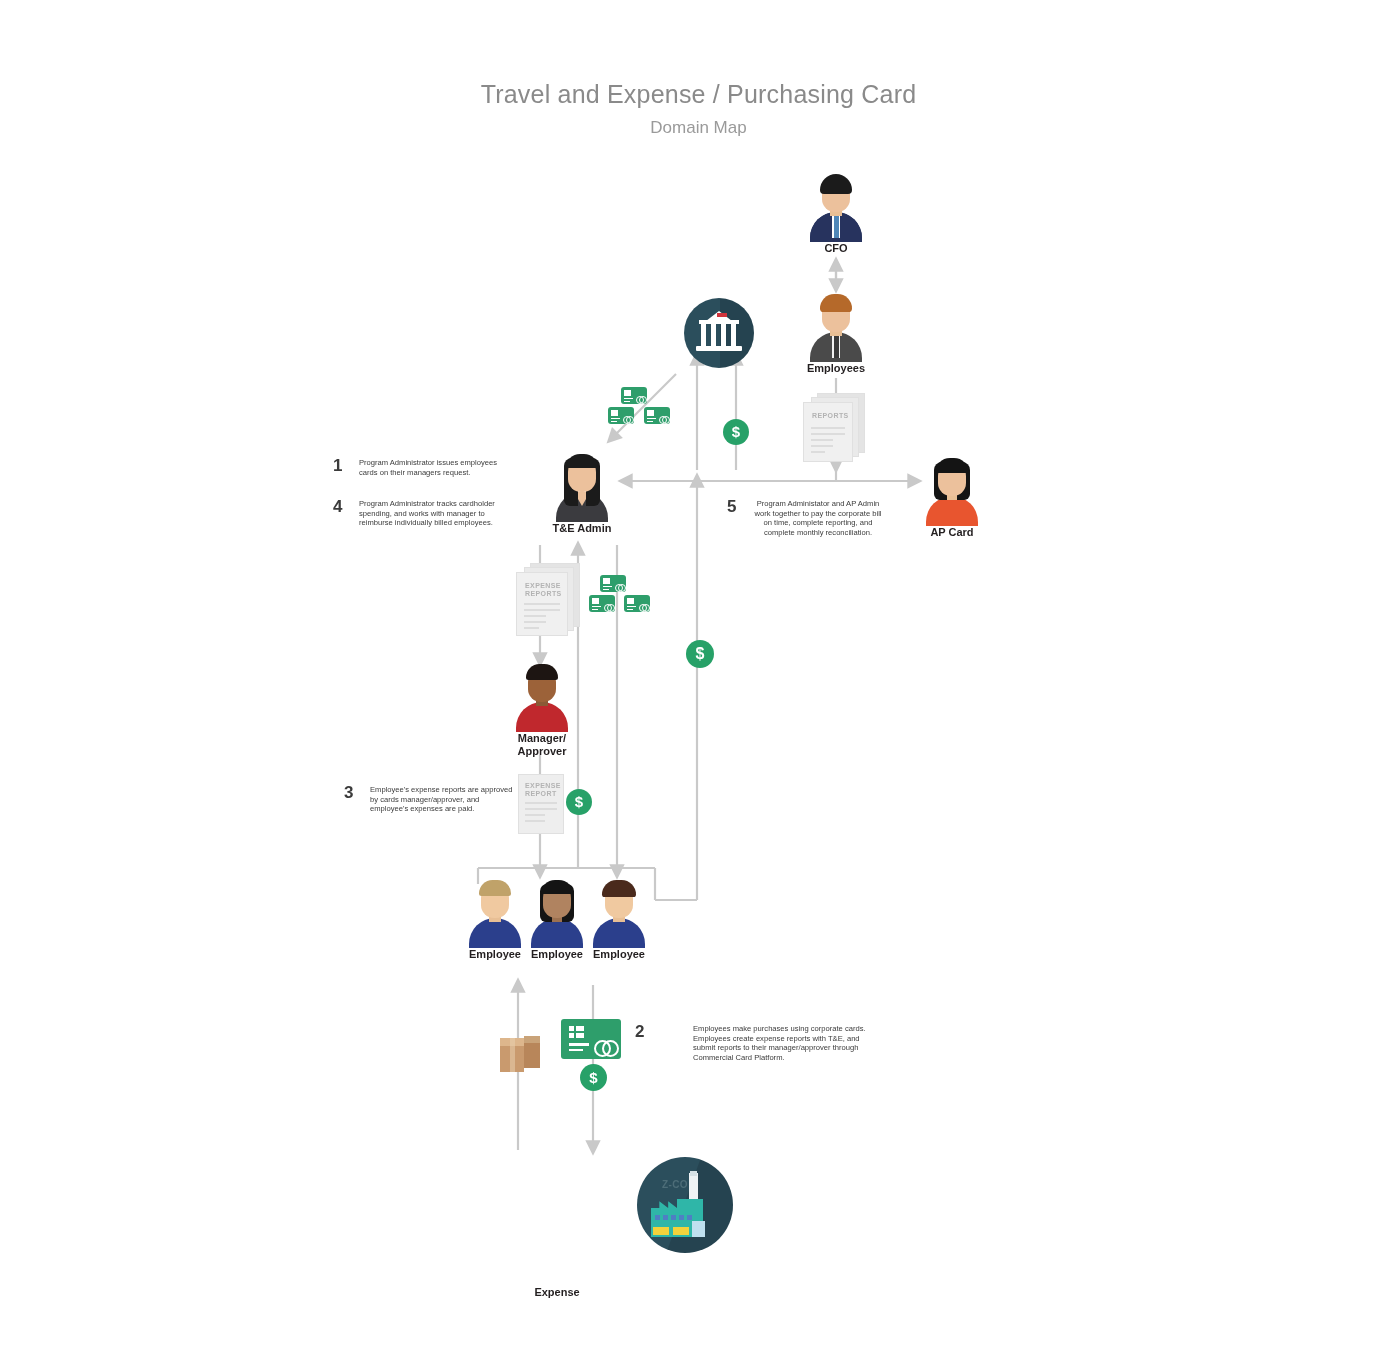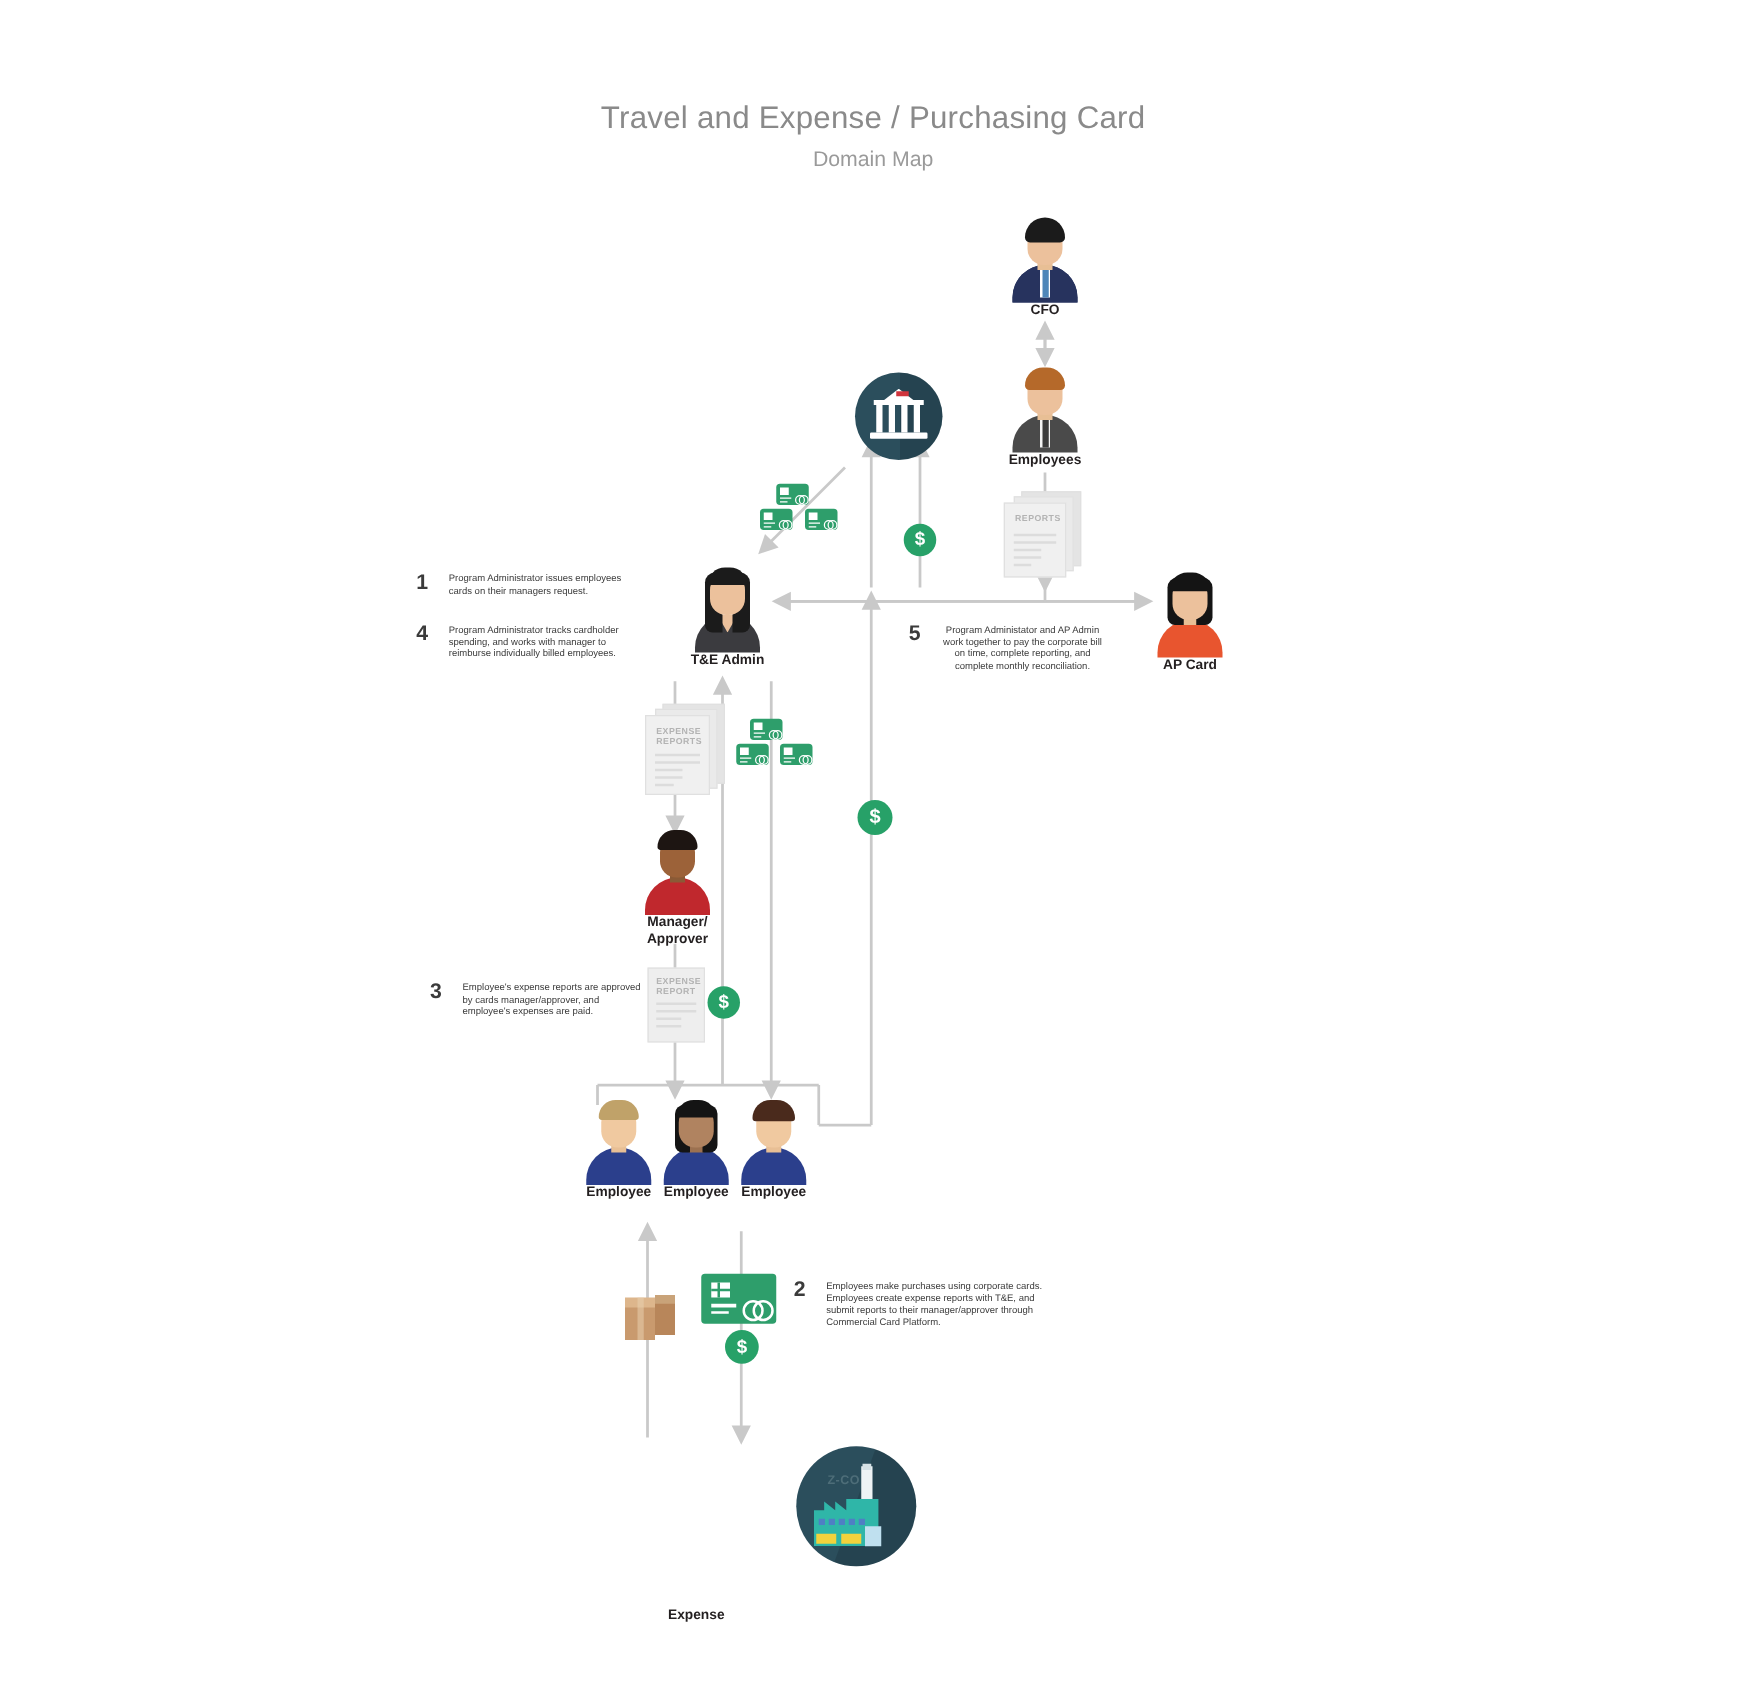--- a/index.html
+++ b/index.html
@@ -311,21 +311,21 @@
     <div class="txt" style="width:130px;text-align:center;">Program Administator and AP Admin work together to pay the corporate bill on time, complete reporting, and complete monthly reconciliation.</div>
   </div>
 
   <div class="step" style="left:344px;top:783px;width:180px;">
     <div class="num">3</div>
     <div class="txt" style="width:145px;">Employee's expense reports are approved by cards manager/approver, and employee's expenses are paid.</div>
   </div>
 
   <div class="step" style="left:635px;top:1022px;width:215px;">
     <div class="num">2</div>
-    <div class="txt" style="width:182px;">Employees make purchases using corporate cards. Employees create expense reports with T&amp;E, and submit reports to their manager/approver through Commercial Card Platform.</div>
+    <div class="txt" style="width:182px;margin-left:32px;">Employees make purchases using corporate cards. Employees create expense reports with T&amp;E, and submit reports to their manager/approver through Commercial Card Platform.</div>
   </div>
 
 
 
   <div class="circ" style="left:637px;top:1157px;width:96px;height:96px;background:#2b4e5c;">
     <div class="shade" style="left:48px;top:-10px;width:120px;height:130px;transform:rotate(20deg);"></div>
     <div class="vname" style="left:8px;top:22px;width:60px;">Z-CO</div>
     <div style="position:absolute;left:52px;top:16px;width:9px;height:30px;background:#eef3f5;"></div>
     <div style="position:absolute;left:53px;top:14px;width:7px;height:5px;background:#d6e2e6;"></div>
     <div style="position:absolute;left:14px;top:42px;width:52px;height:38px;background:#2fb6a8;clip-path:polygon(0 24%,16% 24%,16% 6%,33% 24%,33% 6%,50% 24%,50% 0,100% 0,100% 100%,0 100%);"></div>

